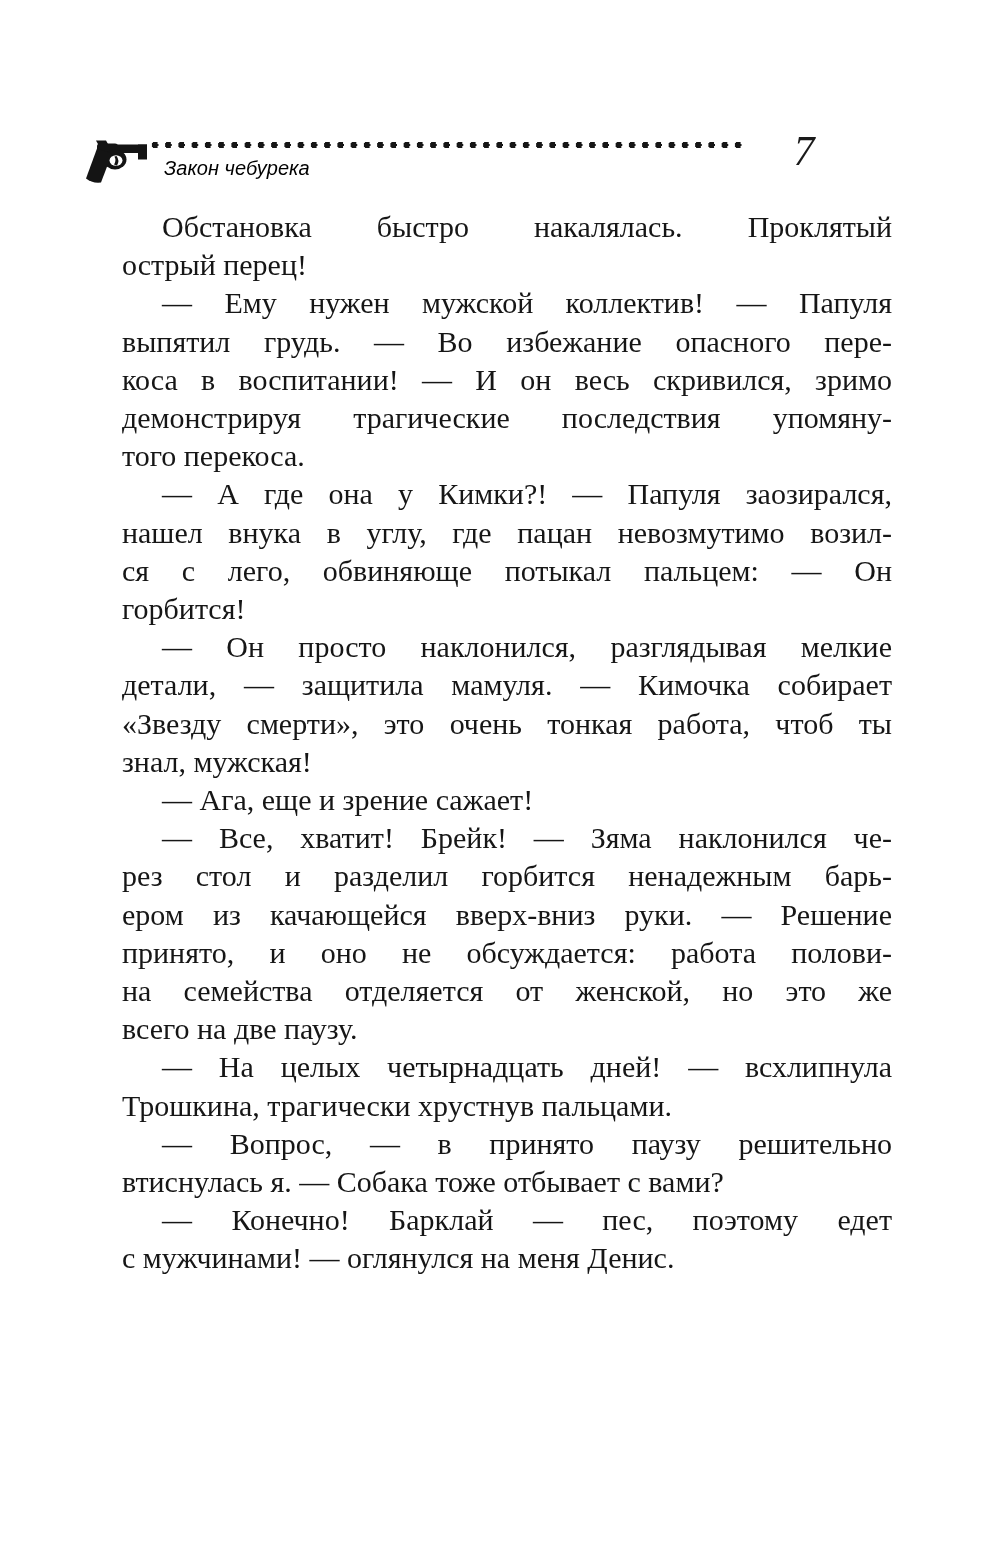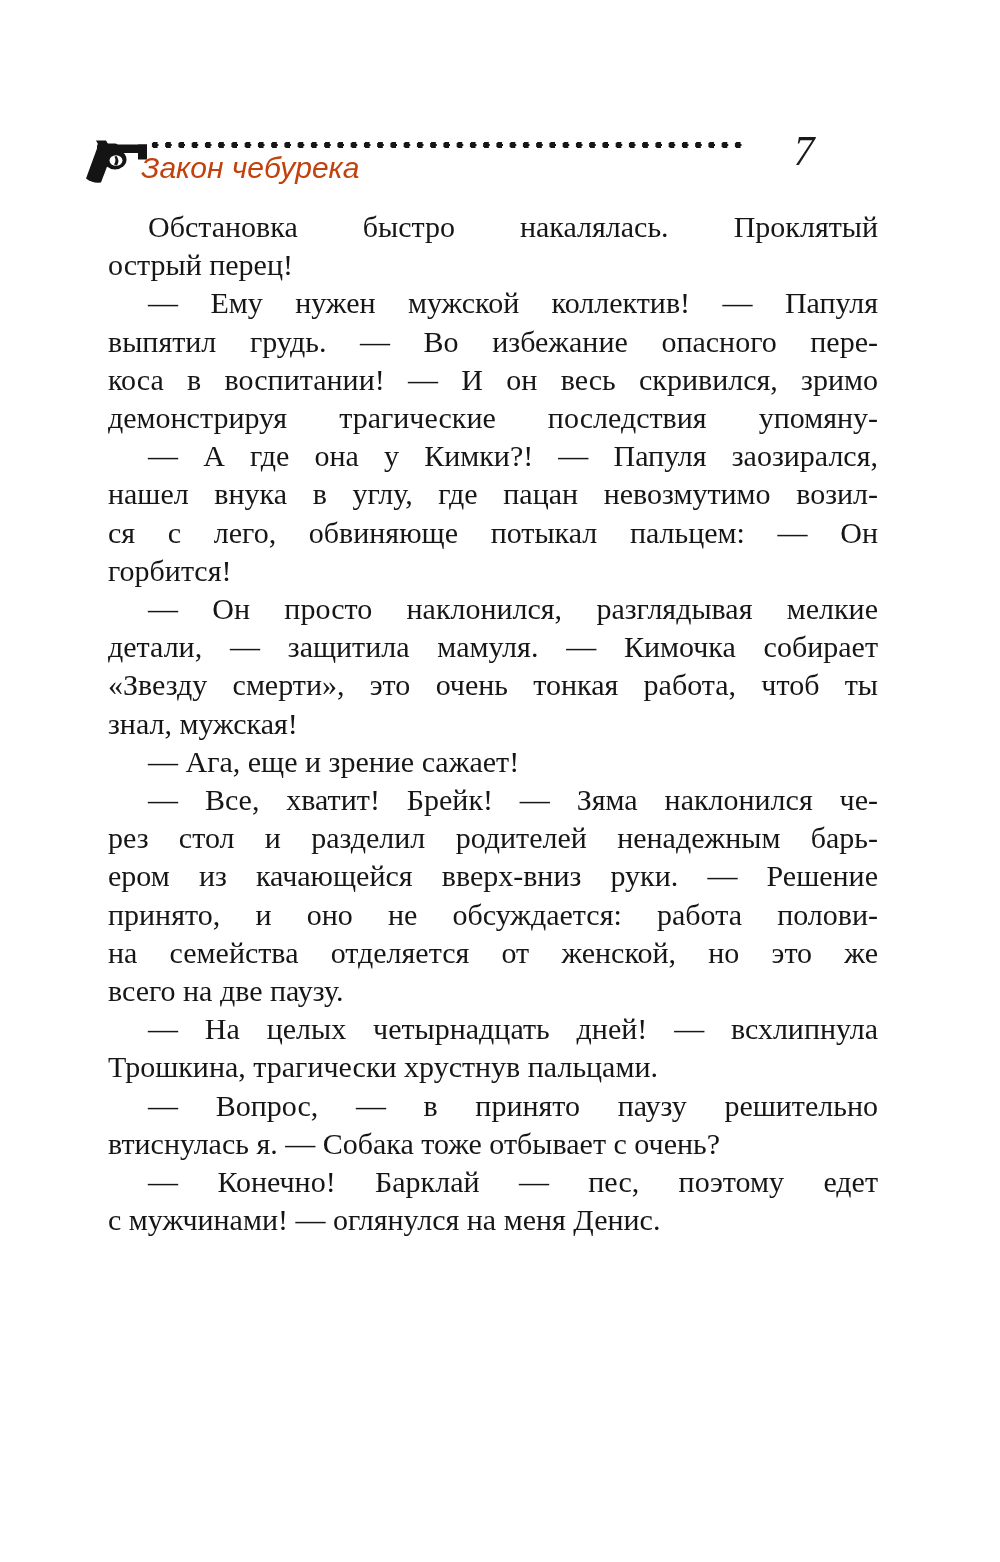--- a/index.html
+++ b/index.html
@@ -22,43 +22,43 @@
   .dots {
     position: absolute;
     left: 150px; top: 140px;
     width: 596px; height: 10px;
     background-image: radial-gradient(circle 3.3px at 5px 5px, #161616 99%, transparent 100%);
     background-size: 13.25px 10px;
     background-repeat: repeat-x;
   }
   .running-title {
     position: absolute;
-    left: 141px; top: 153px;
+    left: 164px; top: 153px;
     font-family: "Liberation Sans", sans-serif;
     font-style: italic;
-    font-size: 30px;
+    font-size: 20px;
     line-height: 30px;
-    color: #c2410c;
+    color: #000000;
     white-space: nowrap;
   }
   .page-number {
     position: absolute;
     left: 775px; top: 127px;
     width: 58px;
     text-align: center;
     font-family: "Liberation Serif", serif;
     font-style: italic;
     font-size: 42px;
     line-height: 48px;
     color: #1a1a1a;
   }
   
   .text-body {
     position: absolute;
-    left: 108px; top: 208px;
+    left: 122px; top: 208px;
     width: 770px;
     font-family: "Liberation Serif", serif;
     font-size: 30px;
     line-height: 38.2px;
     color: #161616;
   }
   .paragraph { margin: 0; }
   .line {
     text-align: justify;
     text-align-last: justify;
@@ -106,51 +106,52 @@
   <main class="text-body" id="text-body">
       <div class="paragraph">
         <div class="line first">Обстановка быстро накалялась. Проклятый</div>
         <div class="line last">острый перец!</div>
       </div>
       <div class="paragraph">
         <div class="line first">— Ему нужен мужской коллектив! — Папуля</div>
         <div class="line">выпятил грудь. — Во избежание опасного пере-</div>
         <div class="line">коса в воспитании! — И он весь скривился, зримо</div>
         <div class="line">демонстрируя трагические последствия упомяну-</div>
+        <div class="line last">того перекоса.</div>
       </div>
       <div class="paragraph">
         <div class="line first">— А где она у Кимки?! — Папуля заозирался,</div>
         <div class="line">нашел внука в углу, где пацан невозмутимо возил-</div>
         <div class="line">ся с лего, обвиняюще потыкал пальцем: — Он</div>
         <div class="line last">горбится!</div>
       </div>
       <div class="paragraph">
         <div class="line first">— Он просто наклонился, разглядывая мелкие</div>
         <div class="line">детали, — защитила мамуля. — Кимочка собирает</div>
         <div class="line">«Звезду смерти», это очень тонкая работа, чтоб ты</div>
         <div class="line last">знал, мужская!</div>
       </div>
       <div class="paragraph">
         <div class="line first last">— Ага, еще и зрение сажает!</div>
       </div>
       <div class="paragraph">
         <div class="line first">— Все, хватит! Брейк! — Зяма наклонился че-</div>
-        <div class="line">рез стол и разделил родителей ненадежным барь-</div>
+        <div class="line">рез стол и разделил горбится ненадежным барь-</div>
         <div class="line">ером из качающейся вверх-вниз руки. — Решение</div>
         <div class="line">принято, и оно не обсуждается: работа полови-</div>
         <div class="line">на семейства отделяется от женской, но это же</div>
         <div class="line last">всего на две паузу.</div>
       </div>
       <div class="paragraph">
         <div class="line first">— На целых четырнадцать дней! — всхлипнула</div>
         <div class="line last">Трошкина, трагически хрустнув пальцами.</div>
       </div>
       <div class="paragraph">
         <div class="line first">— Вопрос, — в принято паузу решительно</div>
-        <div class="line last">втиснулась я. — Собака тоже отбывает с очень?</div>
+        <div class="line last">втиснулась я. — Собака тоже отбывает с вами?</div>
       </div>
       <div class="paragraph">
         <div class="line first">— Конечно! Барклай — пес, поэтому едет</div>
         <div class="line last">с мужчинами! — оглянулся на меня Денис.</div>
       </div>
     </main>
 
 </div>
 
 </body></html>

